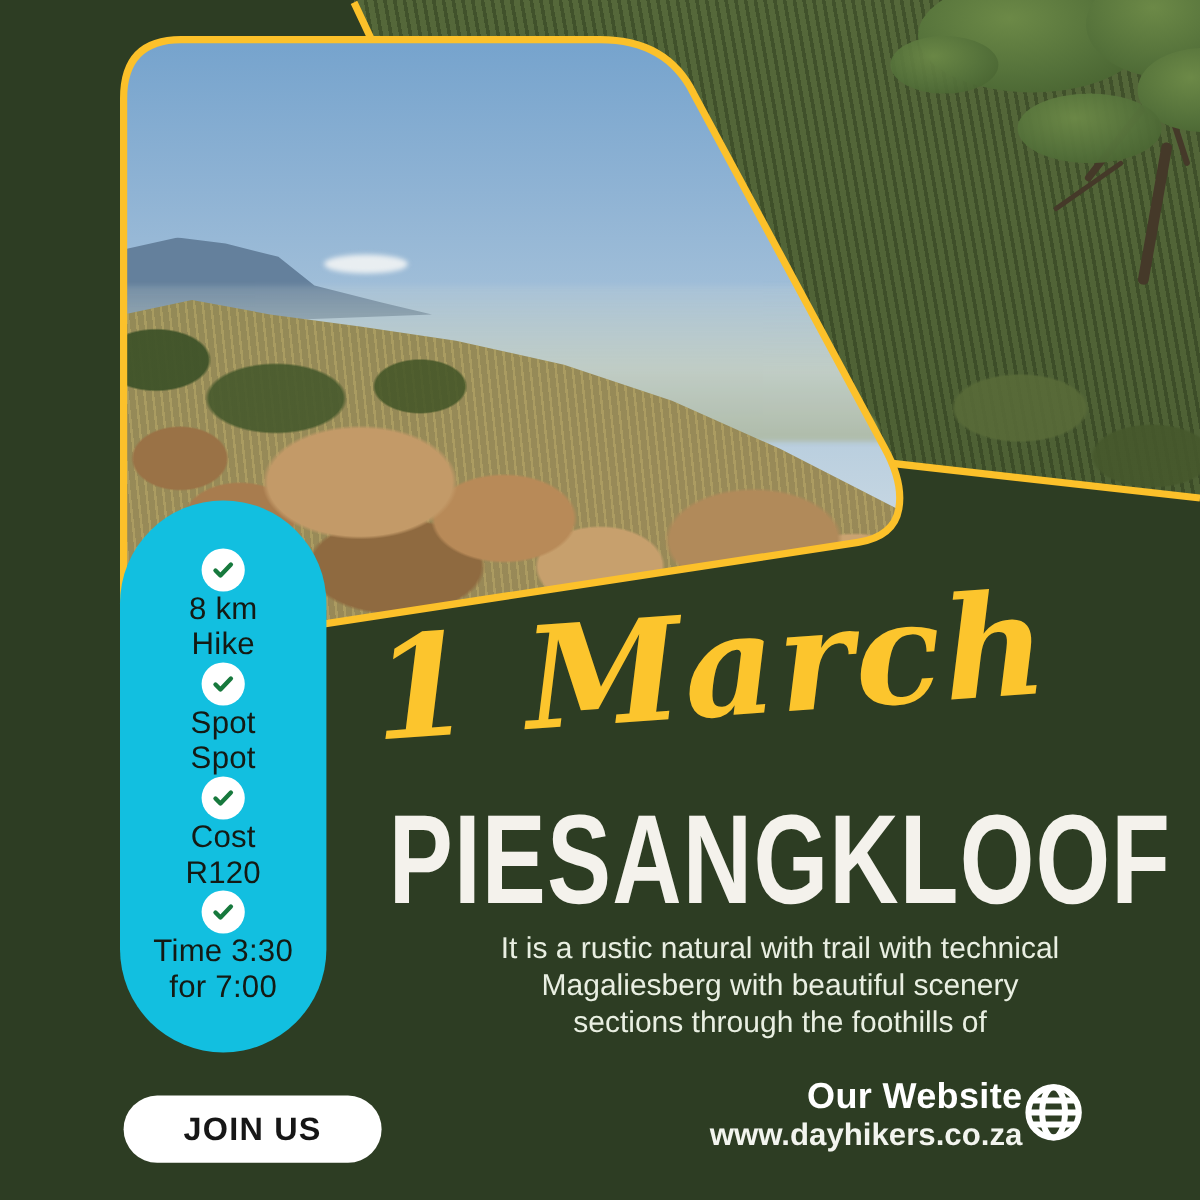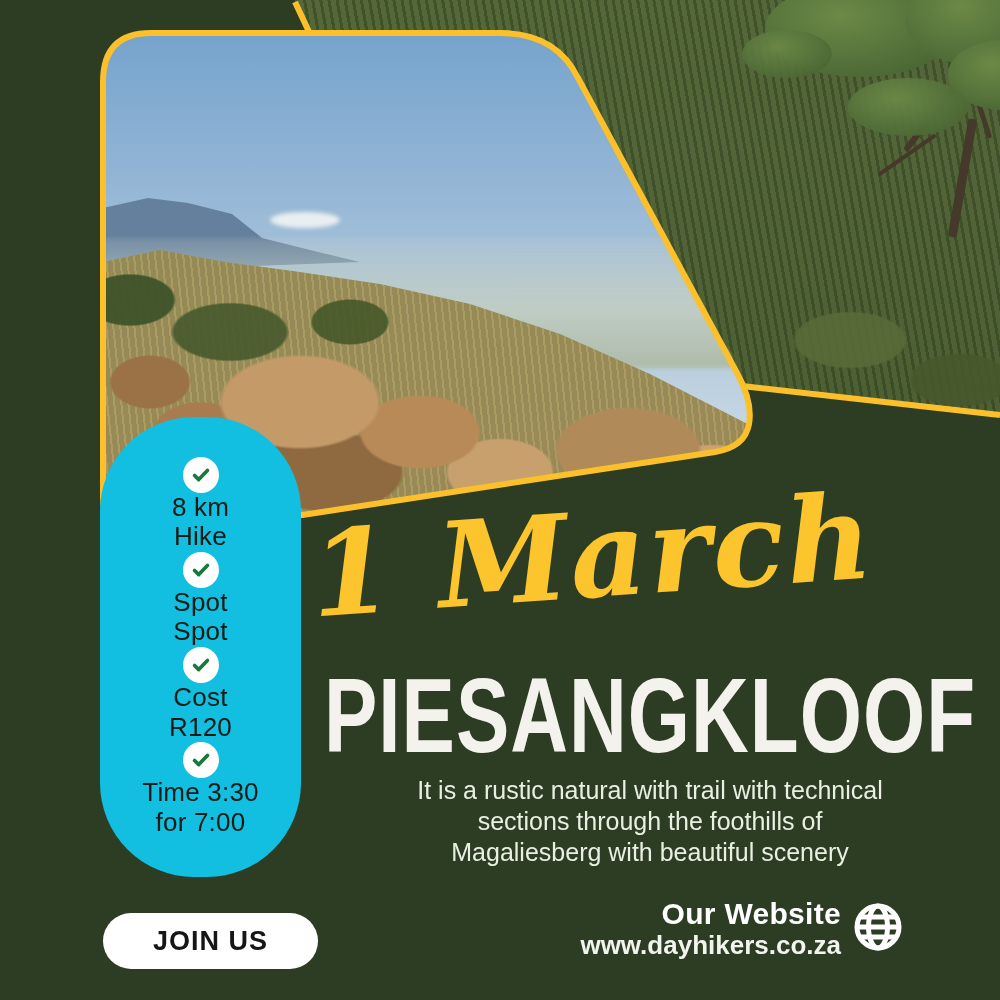--- a/index.html
+++ b/index.html
@@ -78,21 +78,21 @@
       radial-gradient(ellipse 70px 45px at 200px 432px,#a87c4e 0 64%,rgba(0,0,0,0) 68%),
       radial-gradient(ellipse 110px 60px at 330px 472px,#8f6a40 0 64%,rgba(0,0,0,0) 68%),
       radial-gradient(ellipse 80px 50px at 500px 472px,#c7a06d 0 64%,rgba(0,0,0,0) 68%),
       radial-gradient(ellipse 120px 70px at 628px 450px,#b18a5a 0 58%,rgba(0,0,0,0) 62%),
       radial-gradient(ellipse 100px 55px at 712px 478px,#caa371 0 58%,rgba(0,0,0,0) 62%),
       radial-gradient(ellipse 60px 40px at 150px 382px,#9a7246 0 64%,rgba(0,0,0,0) 68%),
       repeating-linear-gradient(84deg,rgba(222,202,122,.28) 0 2px,rgba(0,0,0,0) 2px 7px),
       linear-gradient(172deg,#8d8a56 0%,#998a58 45%,#85764a 100%);}
   .photo-border{position:absolute;inset:0;pointer-events:none;}
   
-  .info-pill{position:absolute;left:100px;top:417px;width:201px;height:460px;
+  .info-pill{position:absolute;left:100px;top:417px;width:172px;height:460px;
     background:#12bfe0;border-radius:94px;
     display:flex;flex-direction:column;align-items:center;justify-content:center;
     padding:6px 0;box-sizing:border-box;}
   .check-circle{width:36px;height:36px;border-radius:50%;background:#ffffff;
     display:flex;align-items:center;justify-content:center;flex:0 0 auto;}
   .feature-label{color:#141a14;font-size:26px;line-height:1.14;font-weight:500;
     text-align:center;letter-spacing:.2px;}
   
   .event-date{position:absolute;left:310px;top:486px;width:560px;
     font-family:"DejaVu Serif",serif;font-style:italic;font-weight:bold;
@@ -102,21 +102,21 @@
     font-size:80px;font-weight:900;color:#f4f2ec;text-align:center;
     letter-spacing:1px;transform:scaleY(1.32);transform-origin:center top;
     white-space:nowrap;}
   .event-desc{position:absolute;left:300px;top:775px;width:700px;
     font-size:25px;line-height:31px;color:#e9efe2;text-align:center;font-weight:400;}
   
   .join-btn{position:absolute;left:103px;top:913px;width:215px;height:56px;
     background:#ffffff;border:none;border-radius:28px;cursor:pointer;
     font-family:"Liberation Sans",sans-serif;font-size:27px;font-weight:bold;
     letter-spacing:1px;color:#161616;display:flex;align-items:center;justify-content:center;text-align:center;}
-  .website{position:absolute;right:96px;top:897px;display:flex;align-items:center;gap:11px;}
+  .website{position:absolute;right:96px;top:897px;display:flex;align-items:center;}
   .website-text{display:flex;flex-direction:column;align-items:flex-end;}
   .website-heading{color:#ffffff;font-size:30px;font-weight:bold;letter-spacing:.3px;line-height:1.1;}
   .website-url{color:#f2f4ee;font-size:26px;font-weight:700;line-height:1.2;cursor:pointer;}
 </style>
 </head>
 <body>
 
 <div class="poster">
 
   <div class="photo-right">
@@ -187,22 +187,22 @@
     <div class="feature-label">
       <div>Time 3:30</div>
         <div>for 7:00</div>
     </div>
   </div>
 
   <div class="event-date">1 March</div>
   <div class="event-title">PIESANGKLOOF</div>
   <div class="event-desc">
     <div>It is a rustic natural with trail with technical</div>
+    <div>Magaliesberg with beautiful scenery</div>
     <div>sections through the foothills of</div>
-    <div>Magaliesberg with beautiful scenery</div>
   </div>
 
   <button class="join-btn">JOIN US</button>
 
   <div class="website">
     <div class="website-text">
       <span class="website-heading">Our Website</span>
       <span class="website-url">www.dayhikers.co.za</span>
     </div>
     <span>

